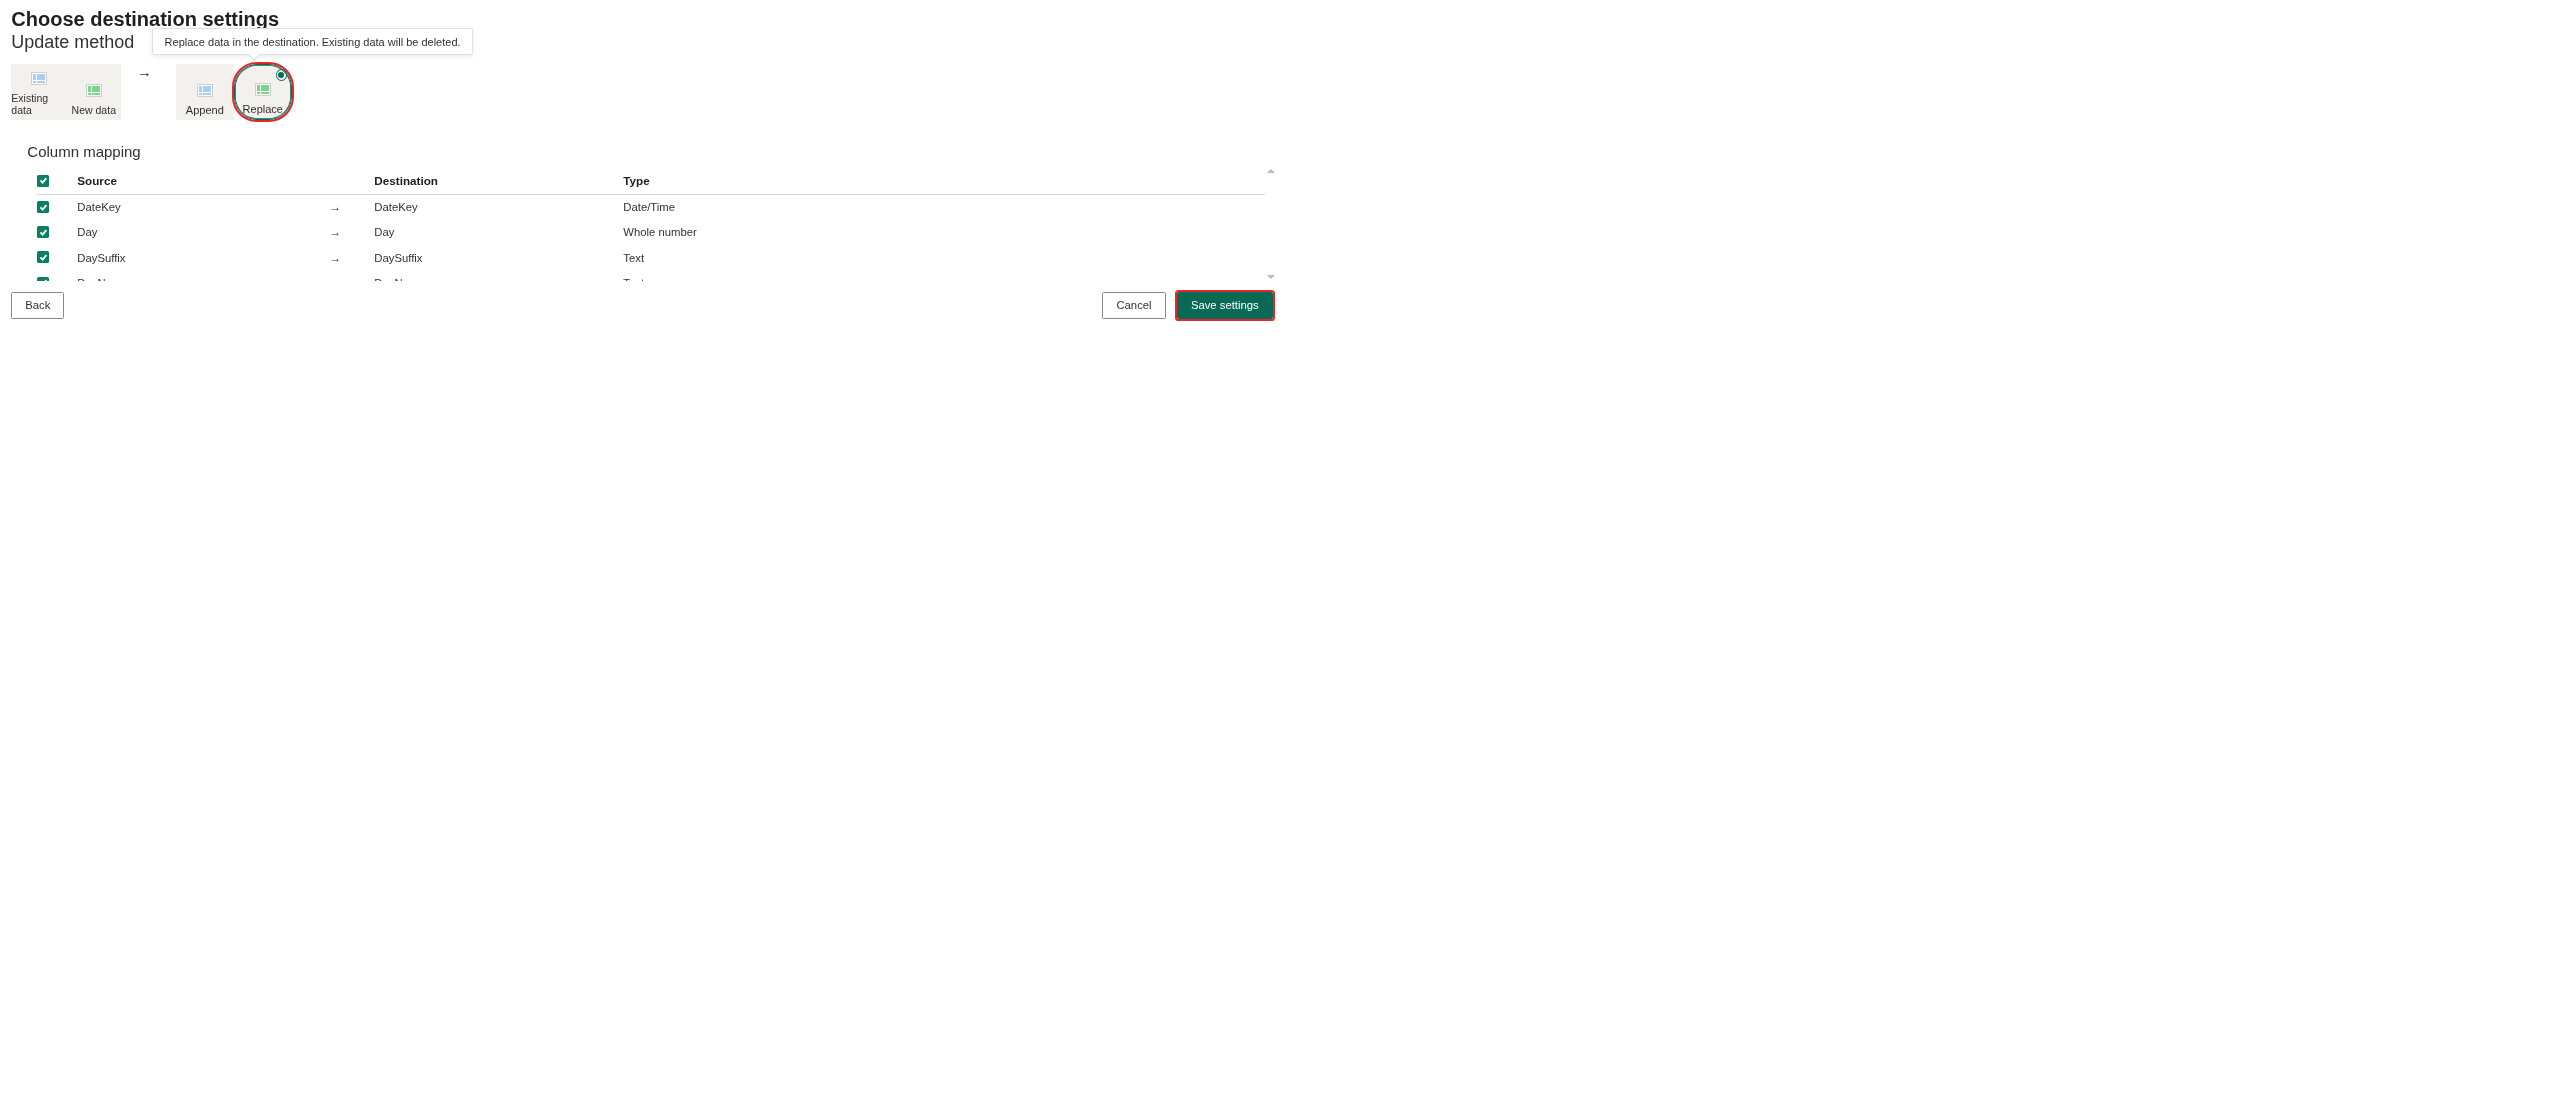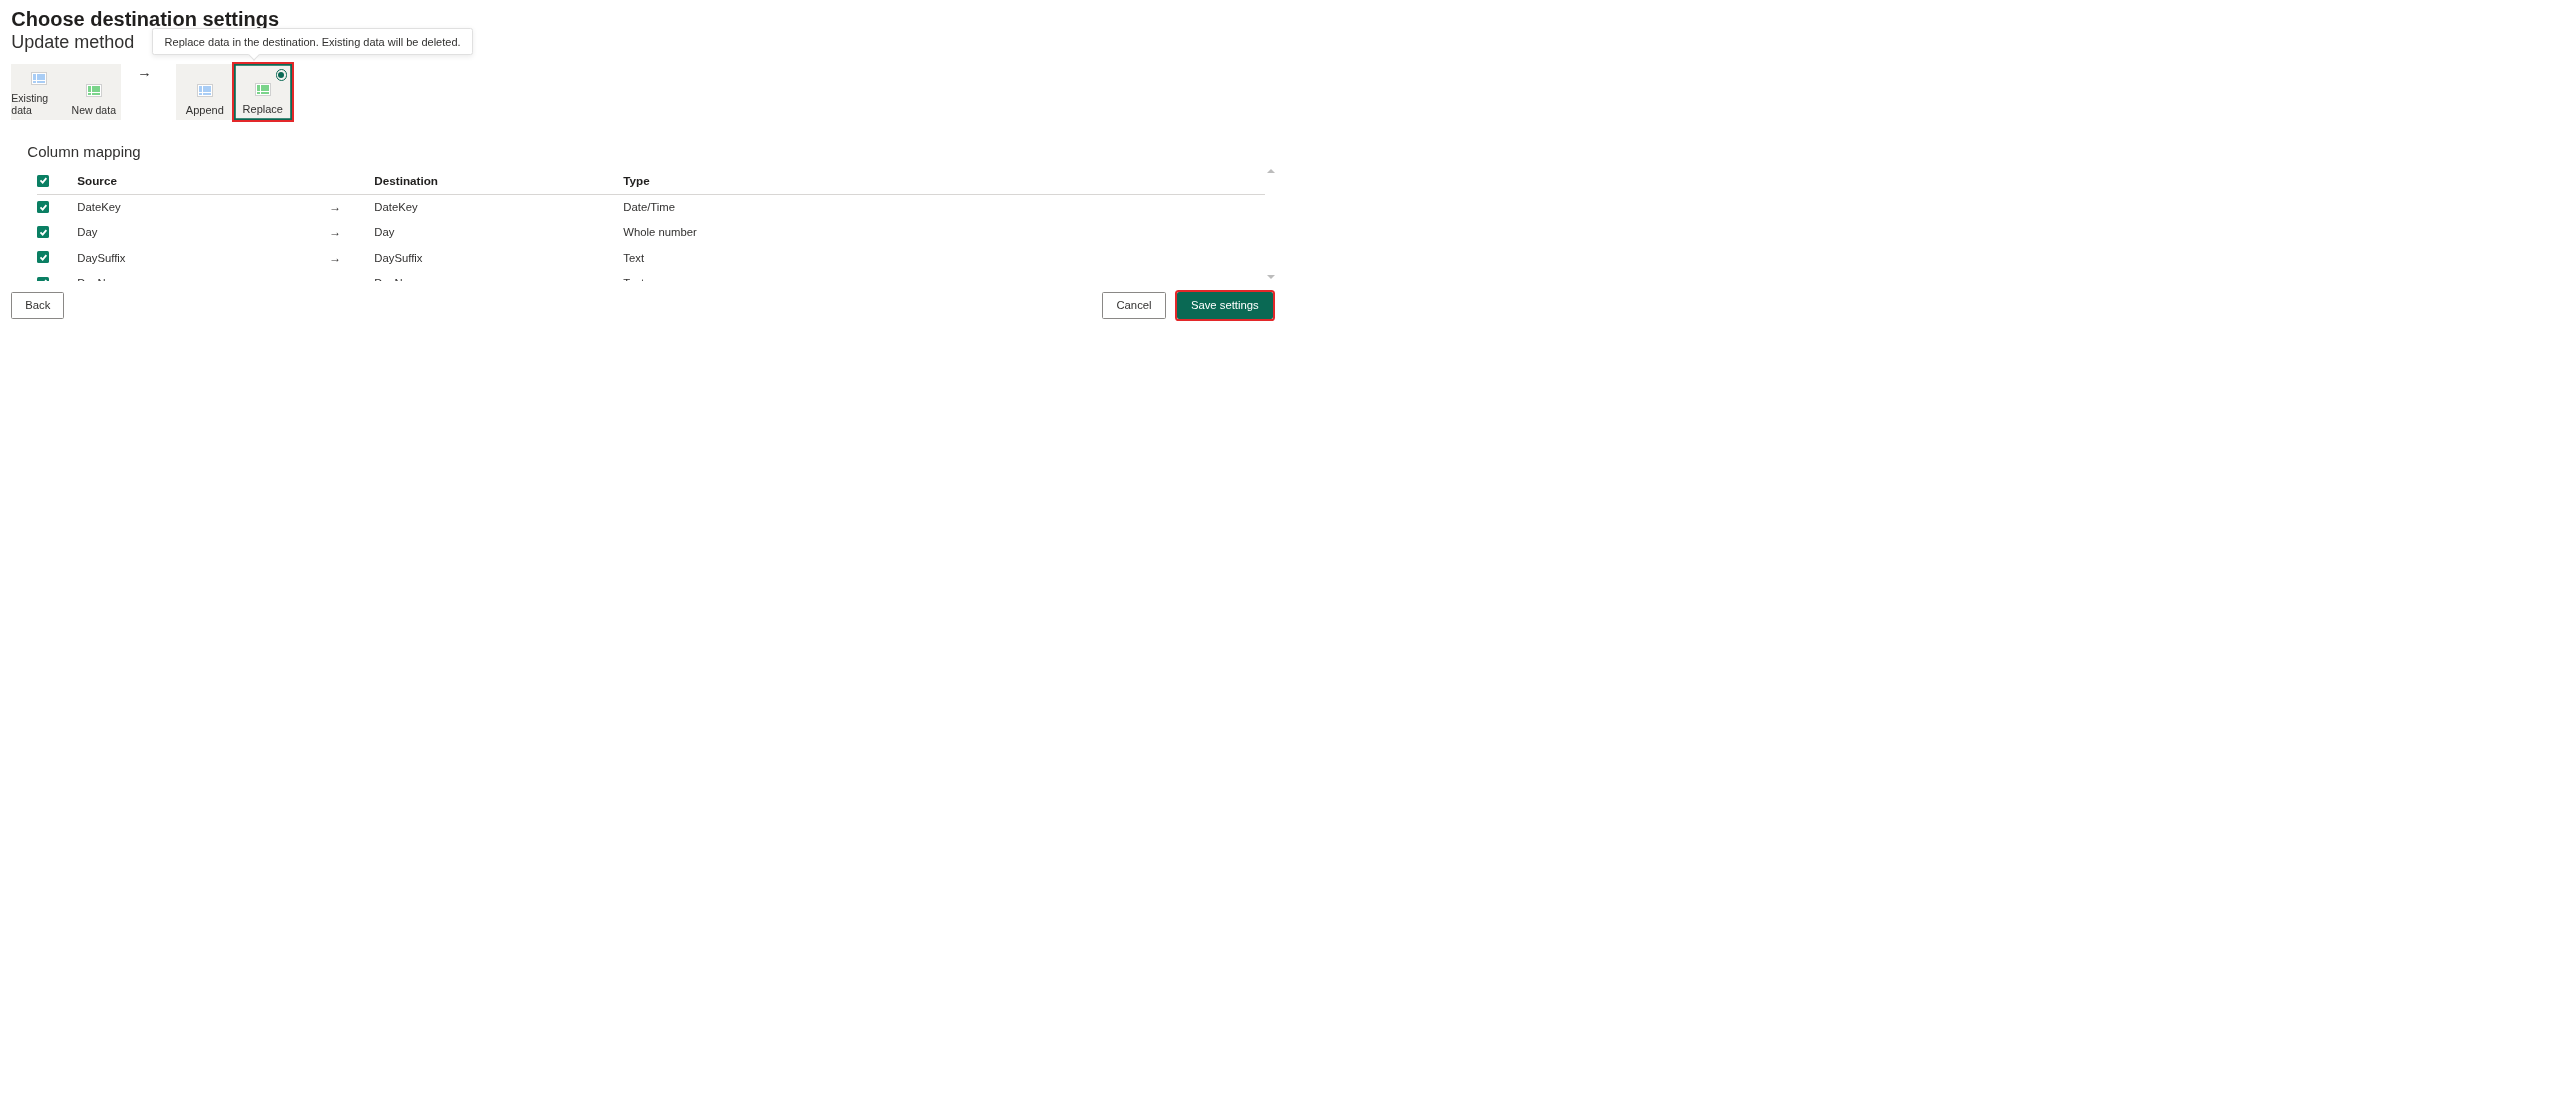--- a/index.html
+++ b/index.html
@@ -115,20 +115,21 @@
     position: relative;
   }
   .method-card .m-label { font-size: 11px; }
   .method-card.selected {
     border: 0.8px solid #0a6954;
     box-shadow: inset 0 0 0 0.8px #0a6954;
   }
   .method-card.highlight {
     outline: 2.4px solid #e3282a;
     outline-offset: 0.8px;
+    border-radius: 23px;
   }
   .radio-ind {
     position: absolute;
     top: 4px;
     right: 4px;
     width: 11.3px;
     height: 11.3px;
     border: 1.6px solid #0a6954;
     border-radius: 50%;
     display:flex;

